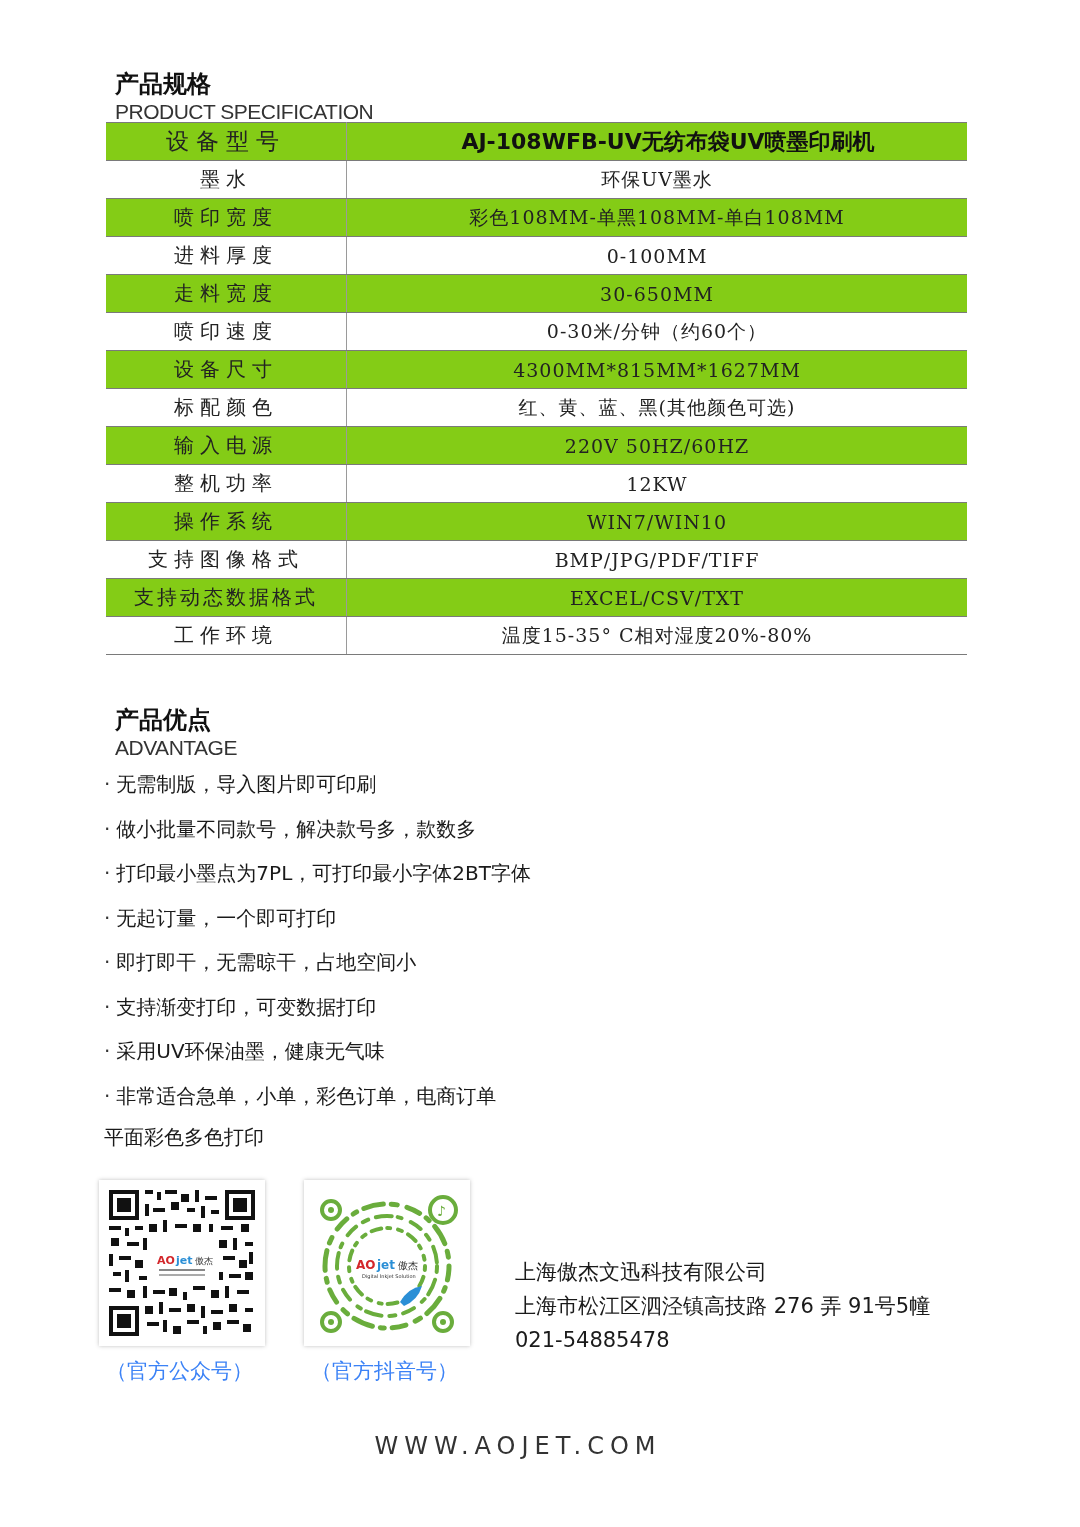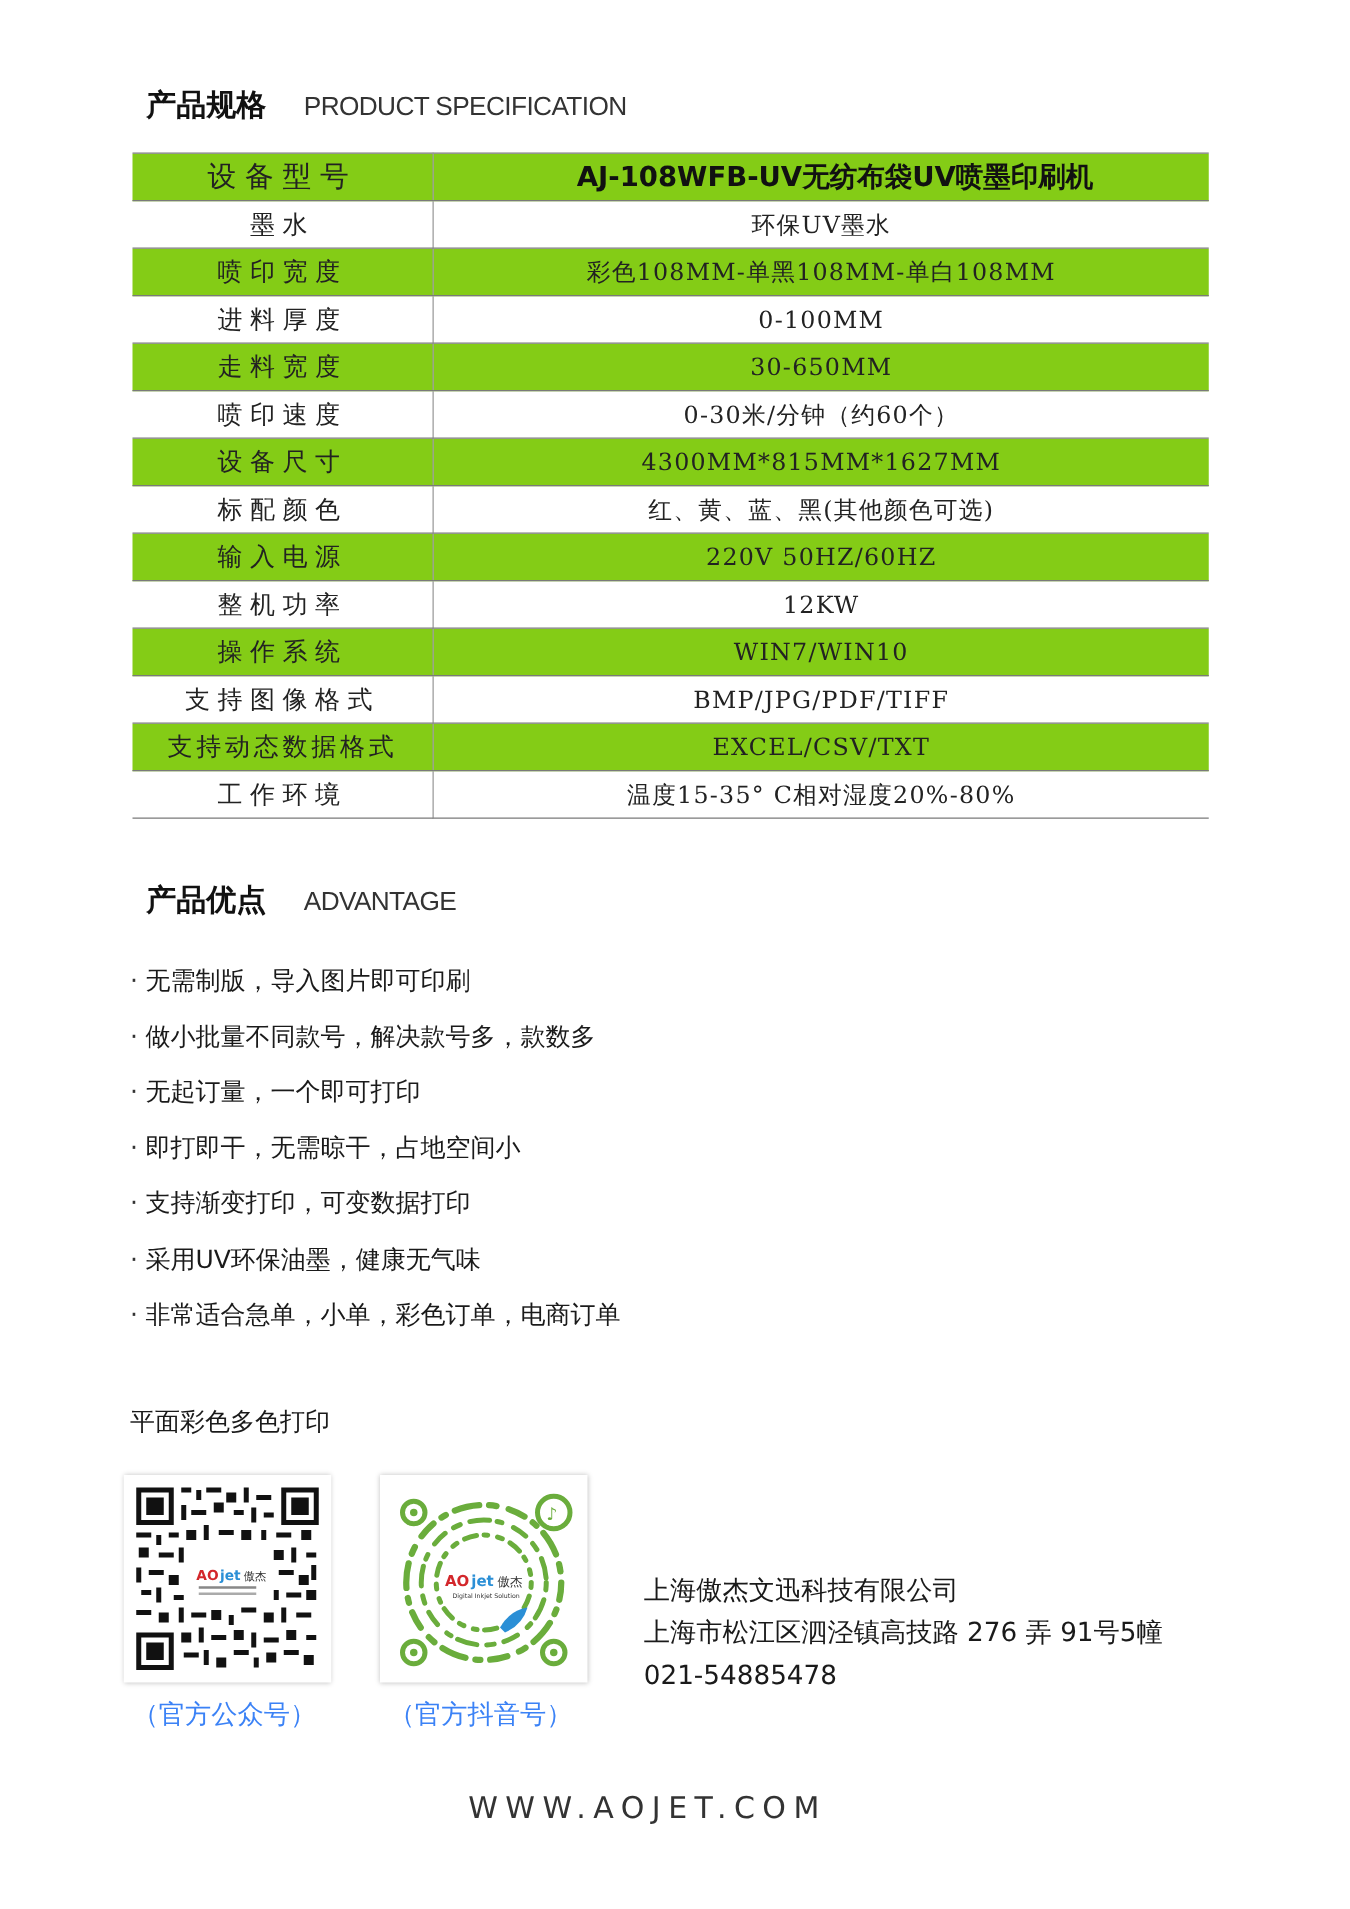--- a/index.html
+++ b/index.html
@@ -1,19 +1,19 @@
 <!DOCTYPE html>
 <html><head>
 <meta charset="utf-8">
 <style>
   html, body { margin:0; padding:0; background:#ffffff; }
   body { width:1080px; height:1527px; position:relative; overflow:hidden; color:#1a1a1a; font-family:"DejaVu Sans", sans-serif; }
-  .sec-title { position:absolute; left:117px; display:flex; align-items:baseline; }
+  .sec-title { position:absolute; left:105px; display:flex; align-items:baseline;flex-direction:column; }
   .sec-title .cn { font-size:24px; font-weight:bold; color:#111; letter-spacing:0px; }
-  .sec-title .en { font-size:21px; color:#333; margin-left:30px; font-family:"Liberation Sans", sans-serif; letter-spacing:-0.5px; }
+  .sec-title .en { font-size:21px; color:#333; margin-left:10px; font-family:"Liberation Sans", sans-serif; letter-spacing:-0.5px; }
   #spec-title { top:68px; }
   #adv-title { top:704px; }
   table.spec { position:absolute; left:106px; top:122px; width:861px; border-collapse:collapse; font-family:"DejaVu Serif", serif; }
   table.spec td { height:37px; padding:0; border-top:1px solid #7a7a7a; border-bottom:1px solid #7a7a7a; font-size:20px; color:#222; }
   table.spec tr.shade td { background:#84cc16; }
   table.spec td.k { width:240px; border-right:1px solid #9a9a9a; text-align:center; letter-spacing:6px; }
   table.spec td.v { text-align:center; font-size:19px; letter-spacing:1px; }
   table.spec tr.head td.v { font-family:"DejaVu Sans", sans-serif; font-weight:bold; font-size:22px; letter-spacing:0; color:#111;padding-left:22px; }
   table.spec tr.head td.k { font-size:23px; letter-spacing:7px; }
   ul.adv { position:absolute; left:104px; top:768px; margin:0; padding:0; list-style:none; }
@@ -100,20 +100,21 @@
   </table>
 
 <div class="sec-title" id="adv-title">
   <span class="cn">产品优点</span>
   <span class="en">ADVANTAGE</span>
 </div>
 
 <ul class="adv">
   <li><span class="dot">·</span><span>无需制版，导入图片即可印刷</span></li>
   <li><span class="dot">·</span><span>做小批量不同款号，解决款号多，款数多</span></li>
+  <li><span class="dot">·</span><span>打印最小墨点为7PL，可打印最小字体2BT字体</span></li>
   <li><span class="dot">·</span><span>无起订量，一个即可打印</span></li>
   <li><span class="dot">·</span><span>即打即干，无需晾干，占地空间小</span></li>
   <li><span class="dot">·</span><span>支持渐变打印，可变数据打印</span></li>
   <li><span class="dot">·</span><span>采用UV环保油墨，健康无气味</span></li>
   <li><span class="dot">·</span><span>非常适合急单，小单，彩色订单，电商订单</span></li>
 </ul>
 <div class="plain">平面彩色多色打印</div>
 
 <div class="qr" id="qr-wechat">
   <svg width="166" height="166" viewBox="0 0 166 166">

